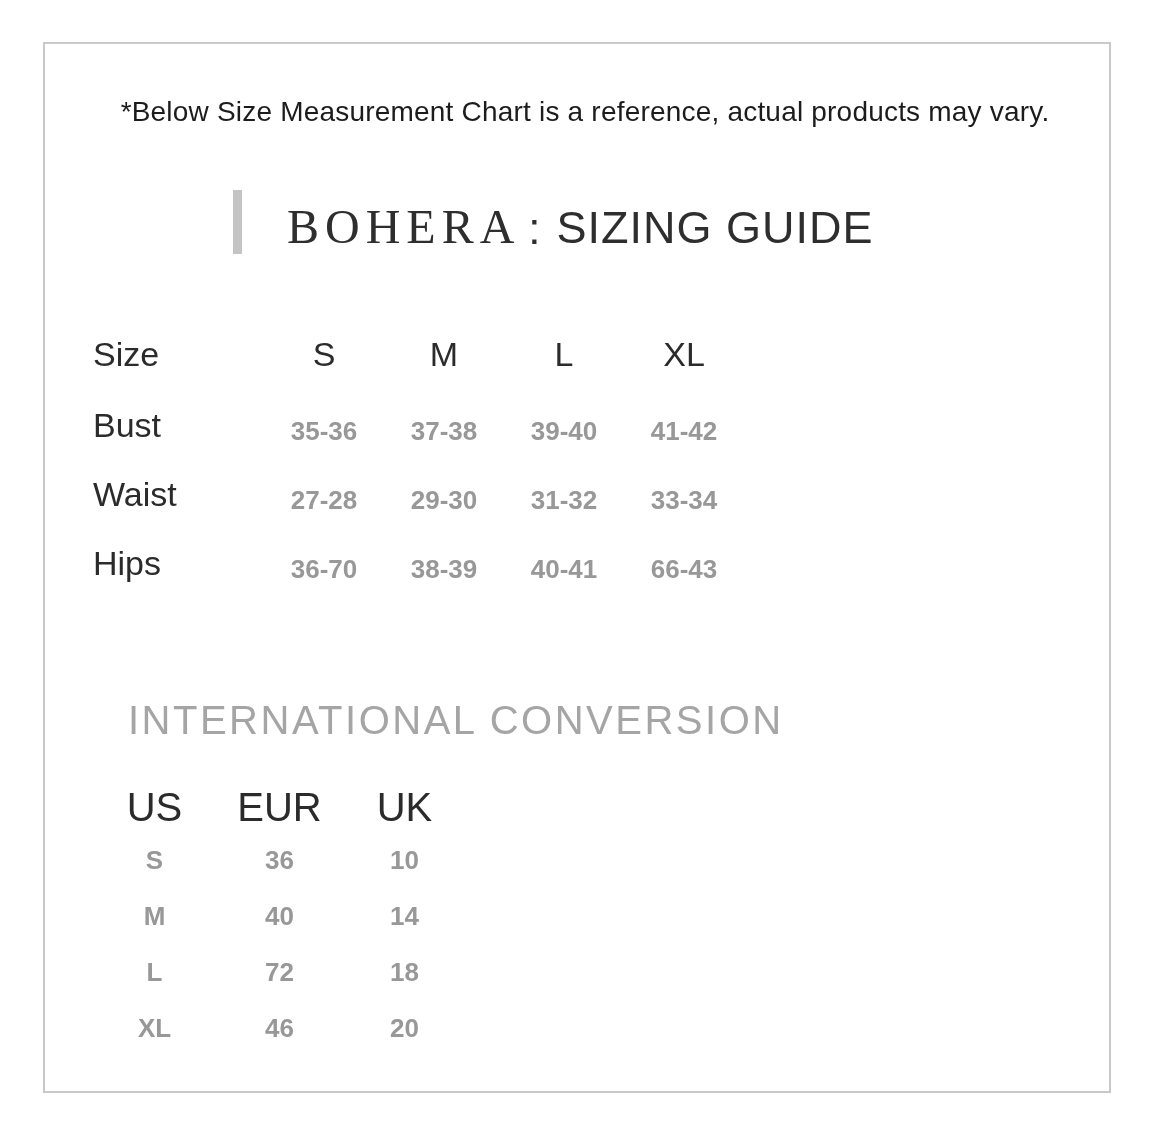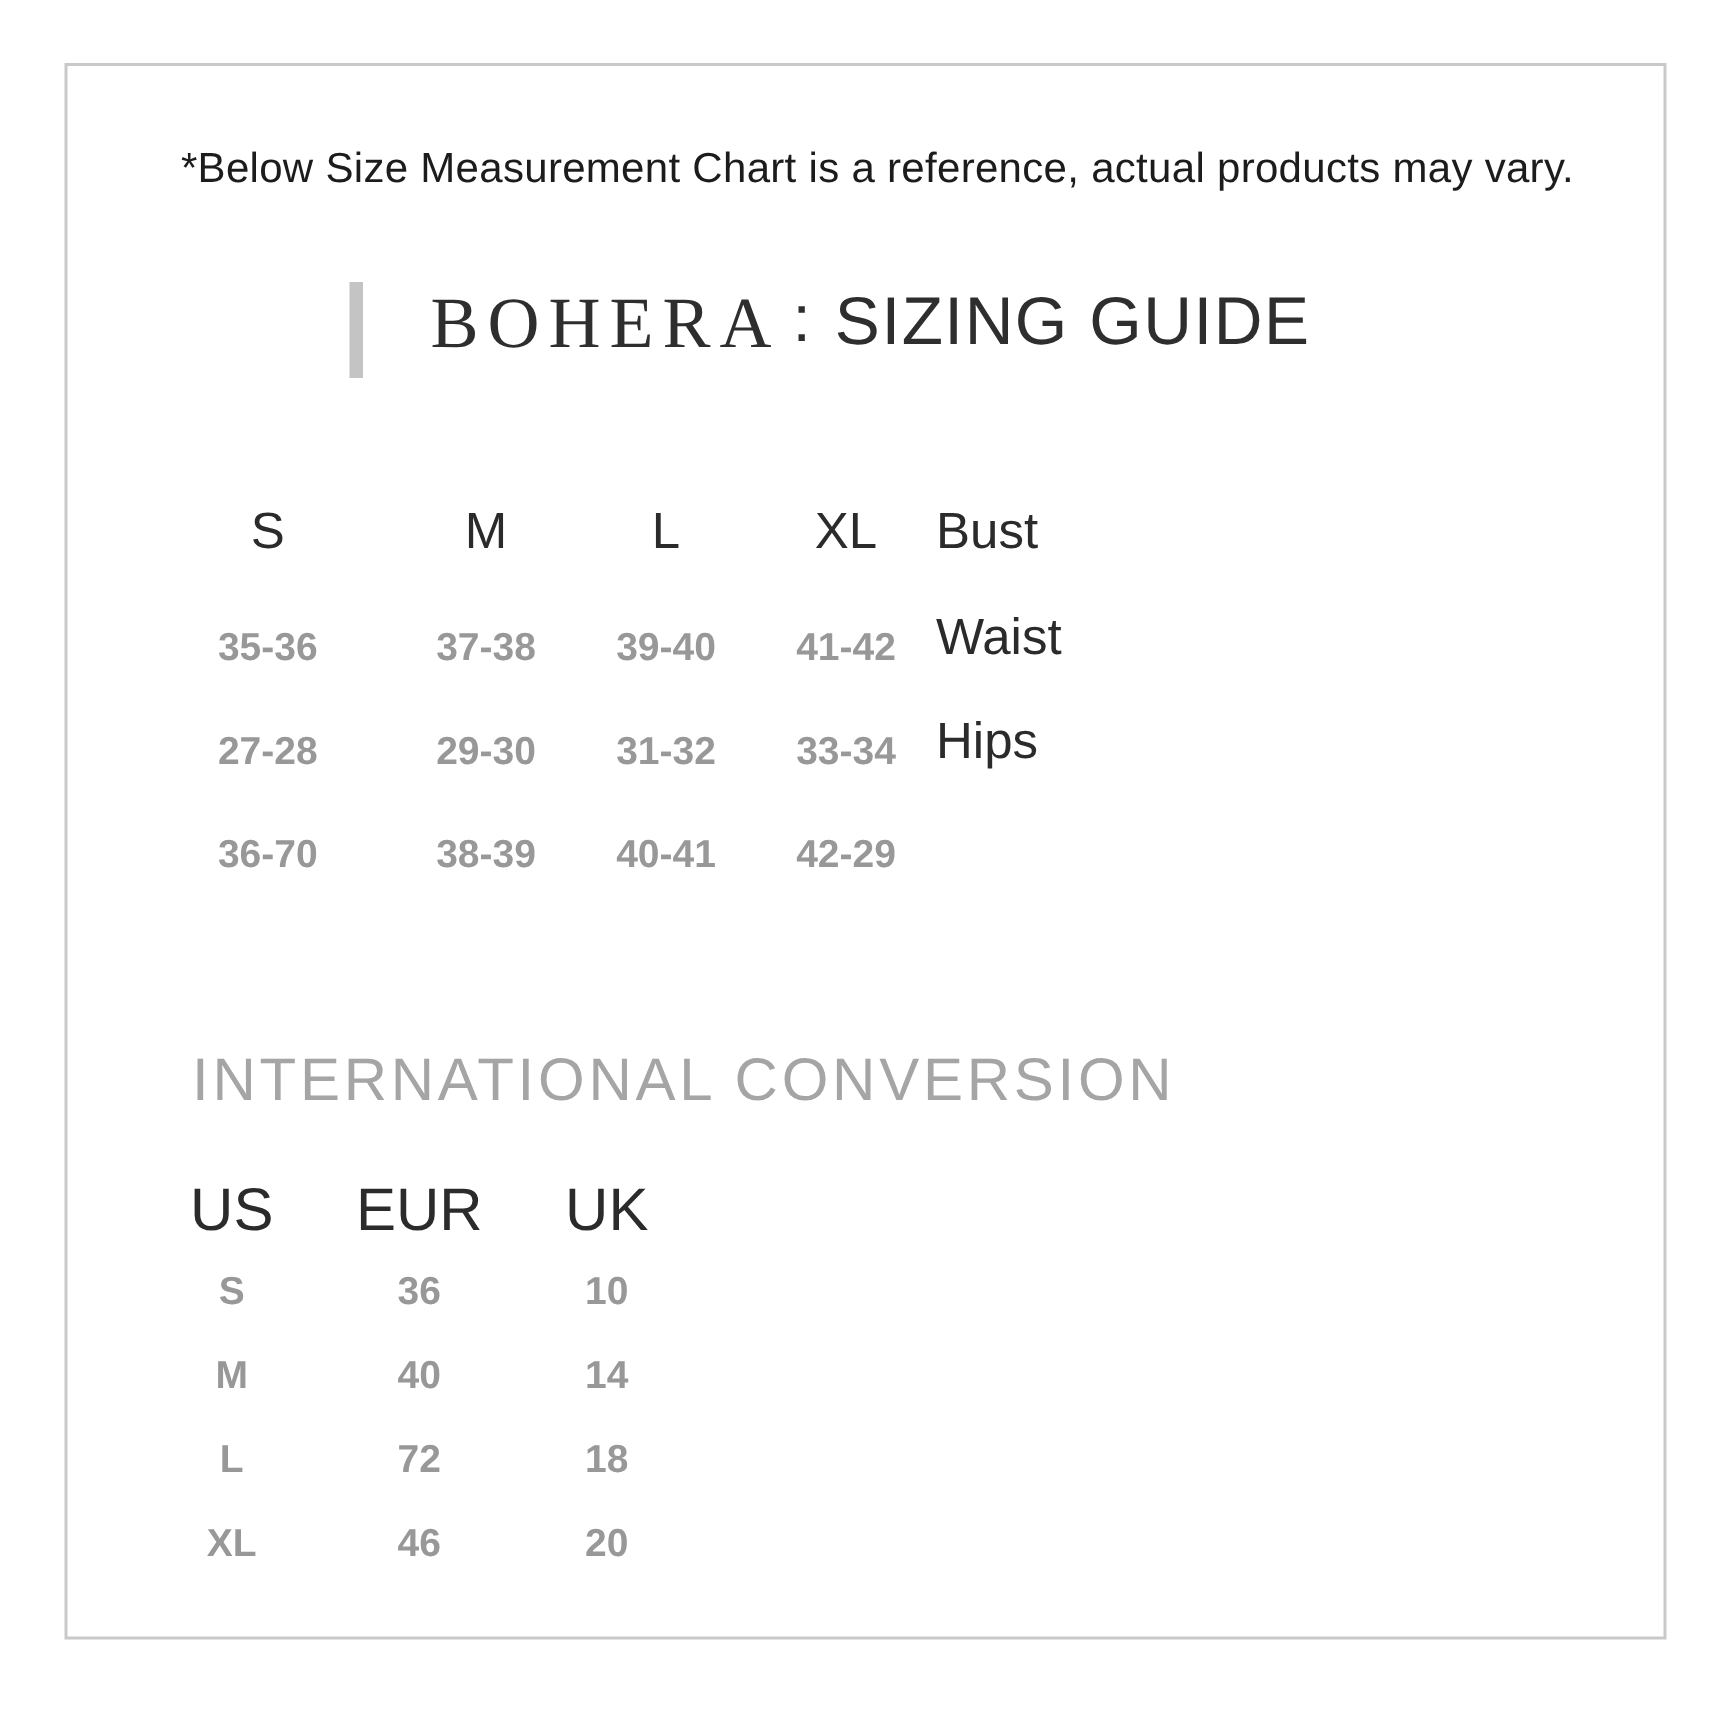--- a/index.html
+++ b/index.html
@@ -38,21 +38,21 @@
     color: #1c1c1c;
     white-space: nowrap;
     padding-left: 16px;
   }
   .brand-row {
     position: absolute;
     left: 188px;
     top: 144px;
     height: 66px;
     display: flex;
-    align-items: flex-start;
+    align-items: flex-end;
   }
   .accent-bar {
     width: 9px;
     height: 64px;
     background: #c4c4c4;
     margin-right: 45px;
     flex: 0 0 auto;
   }
   .brand-name {
     font-family: "Liberation Serif", serif;
@@ -144,20 +144,21 @@
     <div class="note">*Below Size Measurement Chart is a reference, actual products may vary.</div>
 
     <div class="brand-row">
       <span class="accent-bar"></span>
       <span class="brand-name">BOHERA</span>
       <span class="brand-sep">:</span>
       <span class="guide-title">SIZING GUIDE</span>
     </div>
 
     <div class="size-grid">
+      <div class="cell head rowlabel">Size</div>
       <div class="cell head">S</div>
       <div class="cell head">M</div>
       <div class="cell head">L</div>
       <div class="cell head">XL</div>
 
       <div class="cell rowlabel">Bust</div>
       <div class="cell val">35-36</div>
       <div class="cell val">37-38</div>
       <div class="cell val">39-40</div>
       <div class="cell val">41-42</div>
@@ -165,21 +166,21 @@
       <div class="cell rowlabel">Waist</div>
       <div class="cell val">27-28</div>
       <div class="cell val">29-30</div>
       <div class="cell val">31-32</div>
       <div class="cell val">33-34</div>
 
       <div class="cell rowlabel">Hips</div>
       <div class="cell val">36-70</div>
       <div class="cell val">38-39</div>
       <div class="cell val">40-41</div>
-      <div class="cell val">42-29</div>
+      <div class="cell val">66-43</div>
     </div>
 
     <h2 class="conv-title">INTERNATIONAL CONVERSION</h2>
 
     <div class="conv-grid">
       <div class="cell head">US</div>
       <div class="cell head">EUR</div>
       <div class="cell head">UK</div>
 
       <div class="cell val">S</div>

